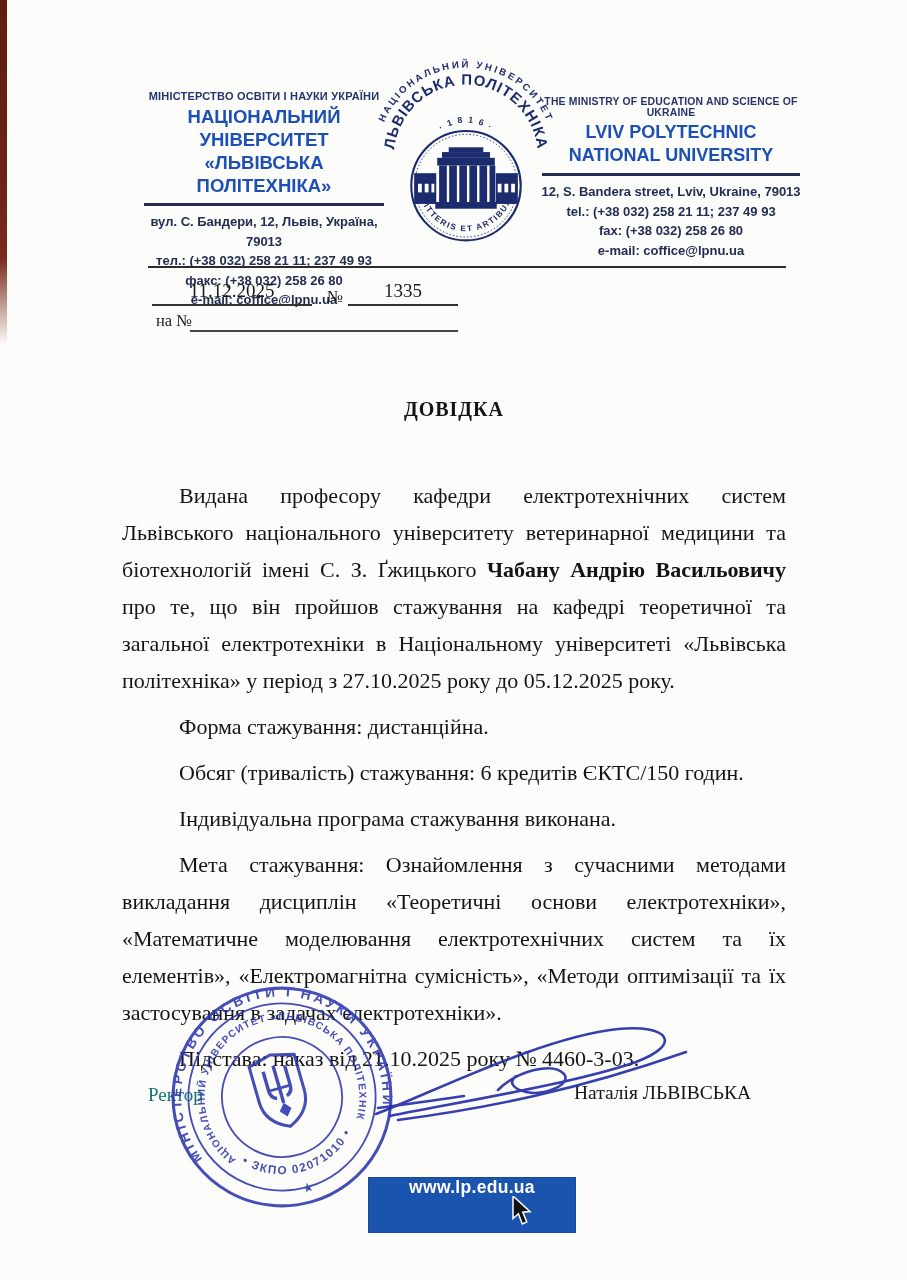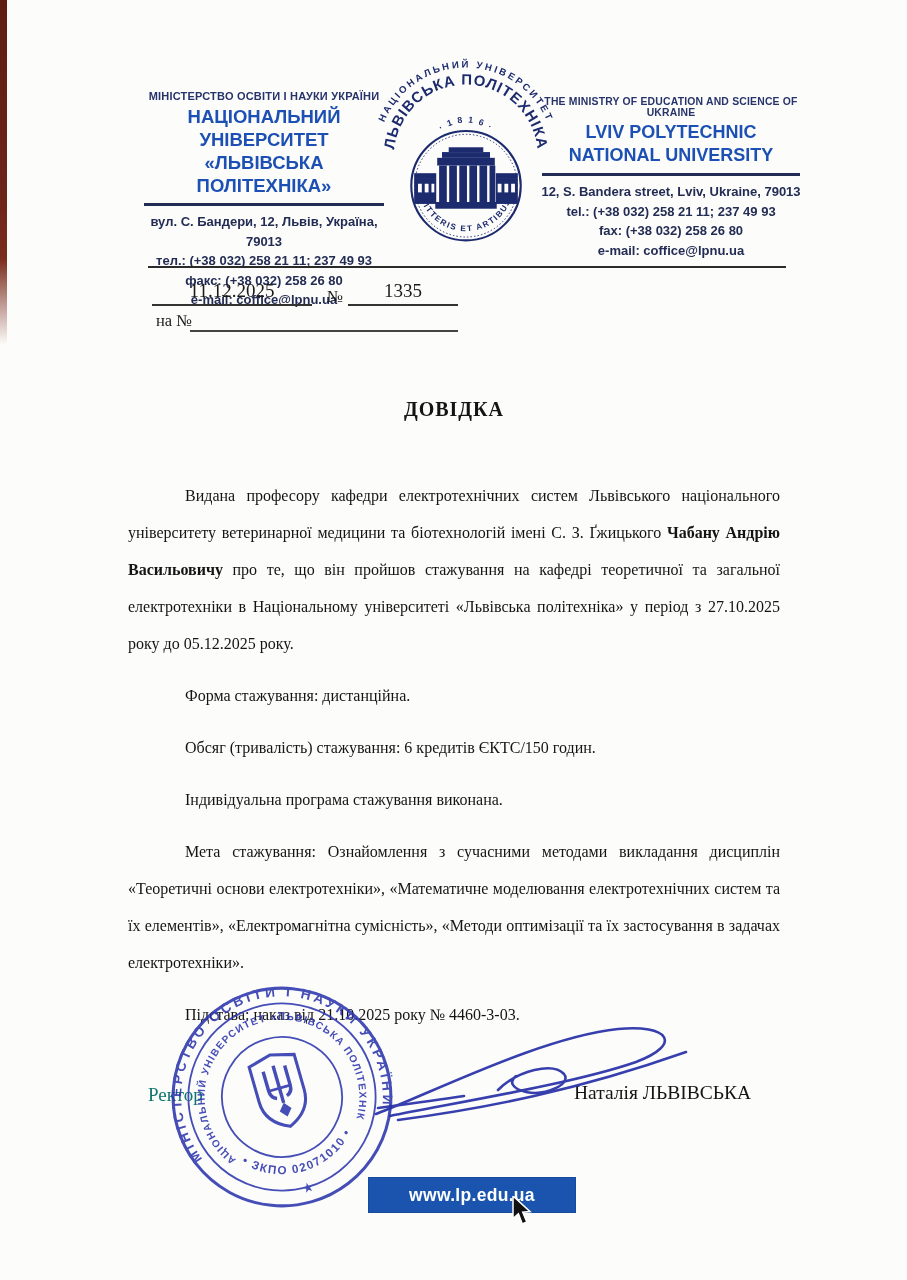--- a/index.html
+++ b/index.html
@@ -33,31 +33,31 @@
   .ref-no-sign{position:absolute;left:327px;top:287px;font-size:17px;}
   .ref-number{position:absolute;left:348px;top:280px;width:110px;text-align:center;
     font-size:19px;border-bottom:2px solid #333;padding-bottom:2px;}
   .ref-reply{position:absolute;left:156px;top:311px;font-size:16.5px;}
   .ref-reply-line{position:absolute;left:190px;top:312px;width:268px;height:18px;
     border-bottom:2px solid #444;}
 
   
   .doc{position:absolute;left:113px;top:398px;width:682px;}
   .doc-title{text-align:center;font-size:20px;letter-spacing:1px;margin:0 0 56px 0;color:#141414;}
-  .doc p{margin:15px;font-size:16px;line-height:37px;text-align:justify;text-indent:57px;color:#141414;}
+  .doc p{margin:9px;font-size:22px;line-height:37px;text-align:justify;text-indent:57px;color:#141414;}
   .doc p b{font-weight:bold;}
 
   
   .sig-role{position:absolute;left:148px;top:1084px;font-size:19px;color:#0f766e;}
   .sig-name{position:absolute;left:574px;top:1082px;font-size:19.5px;color:#141414;}
   .stamp{position:absolute;left:165px;top:980px;width:234px;height:234px;opacity:.88;}
   .autograph{position:absolute;left:368px;top:1012px;width:335px;height:125px;}
 
-  .banner{position:absolute;left:368px;top:1177px;width:208px;height:36px;
-    background:#1b54ae;display:flex;align-items:center;justify-content:center;
+  .banner{position:absolute;left:368px;top:1177px;width:208px;height:56px;
+    background:#1b54ae;display:flex;justify-content:center;
     box-shadow:0 0 0 1px #174a9a inset;cursor:pointer;}
   .banner span{color:#ffffff;font-family:"Liberation Sans",sans-serif;
     font-weight:bold;font-size:17.5px;letter-spacing:.3px;}
   .cursor-icon{position:absolute;left:508px;top:1196px;width:28px;height:30px;}
 </style>
 </head>
 <body>
 
 <div class="page">
 

